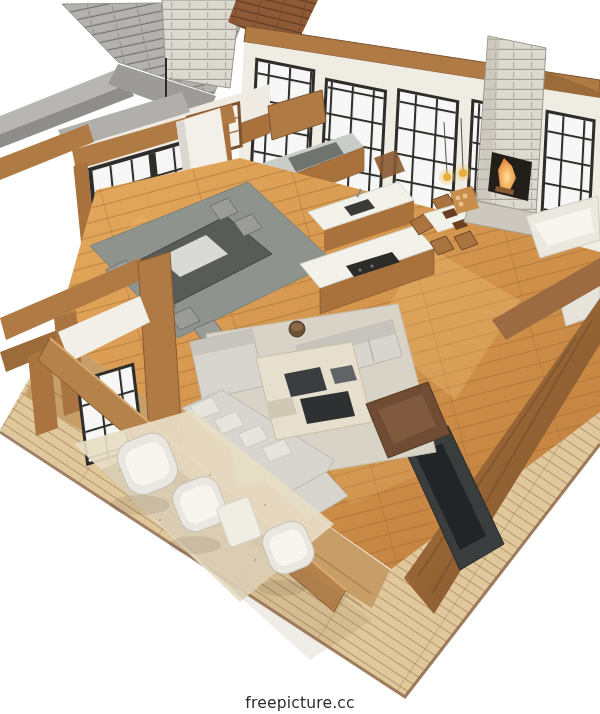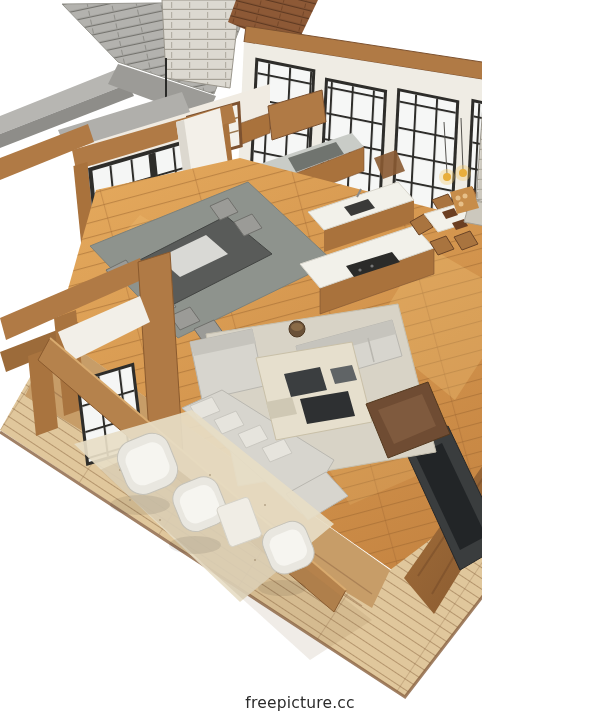--- a/index.html
+++ b/index.html
@@ -1,16 +1,16 @@
 <!DOCTYPE html>
 <html style="--wood: #b07a45; --wood-dark: #8a5a2e; --cabinet: #a9723c; --frame-dark: #2e2d2a; --glass: #f6f7f6; --stone: #dcd9d1; --roof-gray: #b3b2ae; --roof-brown: #8d5936; --counter: #c9ccc7; --counter-white: #f2f1ea; --table-dark: #595b59; --rug-dining: #8e938d; --rug-living: #d8d3c6; --sofa: #d7d5ce; --sofa-brown: #6f4c33; --media: #3a3d3e; --fire: #e8891f; --deck: #e0c79c; --floor-light: #e6ab5e; --floor-dark: #bf7d3c; --text: #2b2b2b;"><head>
 <meta charset="utf-8">
 <style>
   html,body{margin:0;padding:0;background:#ffffff;}
-  .stage{position:relative;width:482px;height:714px;background:#fff;overflow:hidden;
+  .stage{position:relative;width:600px;height:714px;background:#fff;overflow:hidden;
          font-family:"DejaVu Sans","Liberation Sans",sans-serif;}
   svg{position:absolute;left:0;top:0;}
   .wood{fill:var(--wood)}
   .cabinet{fill:var(--cabinet)}
   .frame-dark{fill:var(--frame-dark)}
   .glass{fill:var(--glass)}
   .counter{fill:var(--counter)}
   .counter-white{fill:var(--counter-white)}
   .table-dark{fill:var(--table-dark)}
   .rug-dining{fill:var(--rug-dining)}

